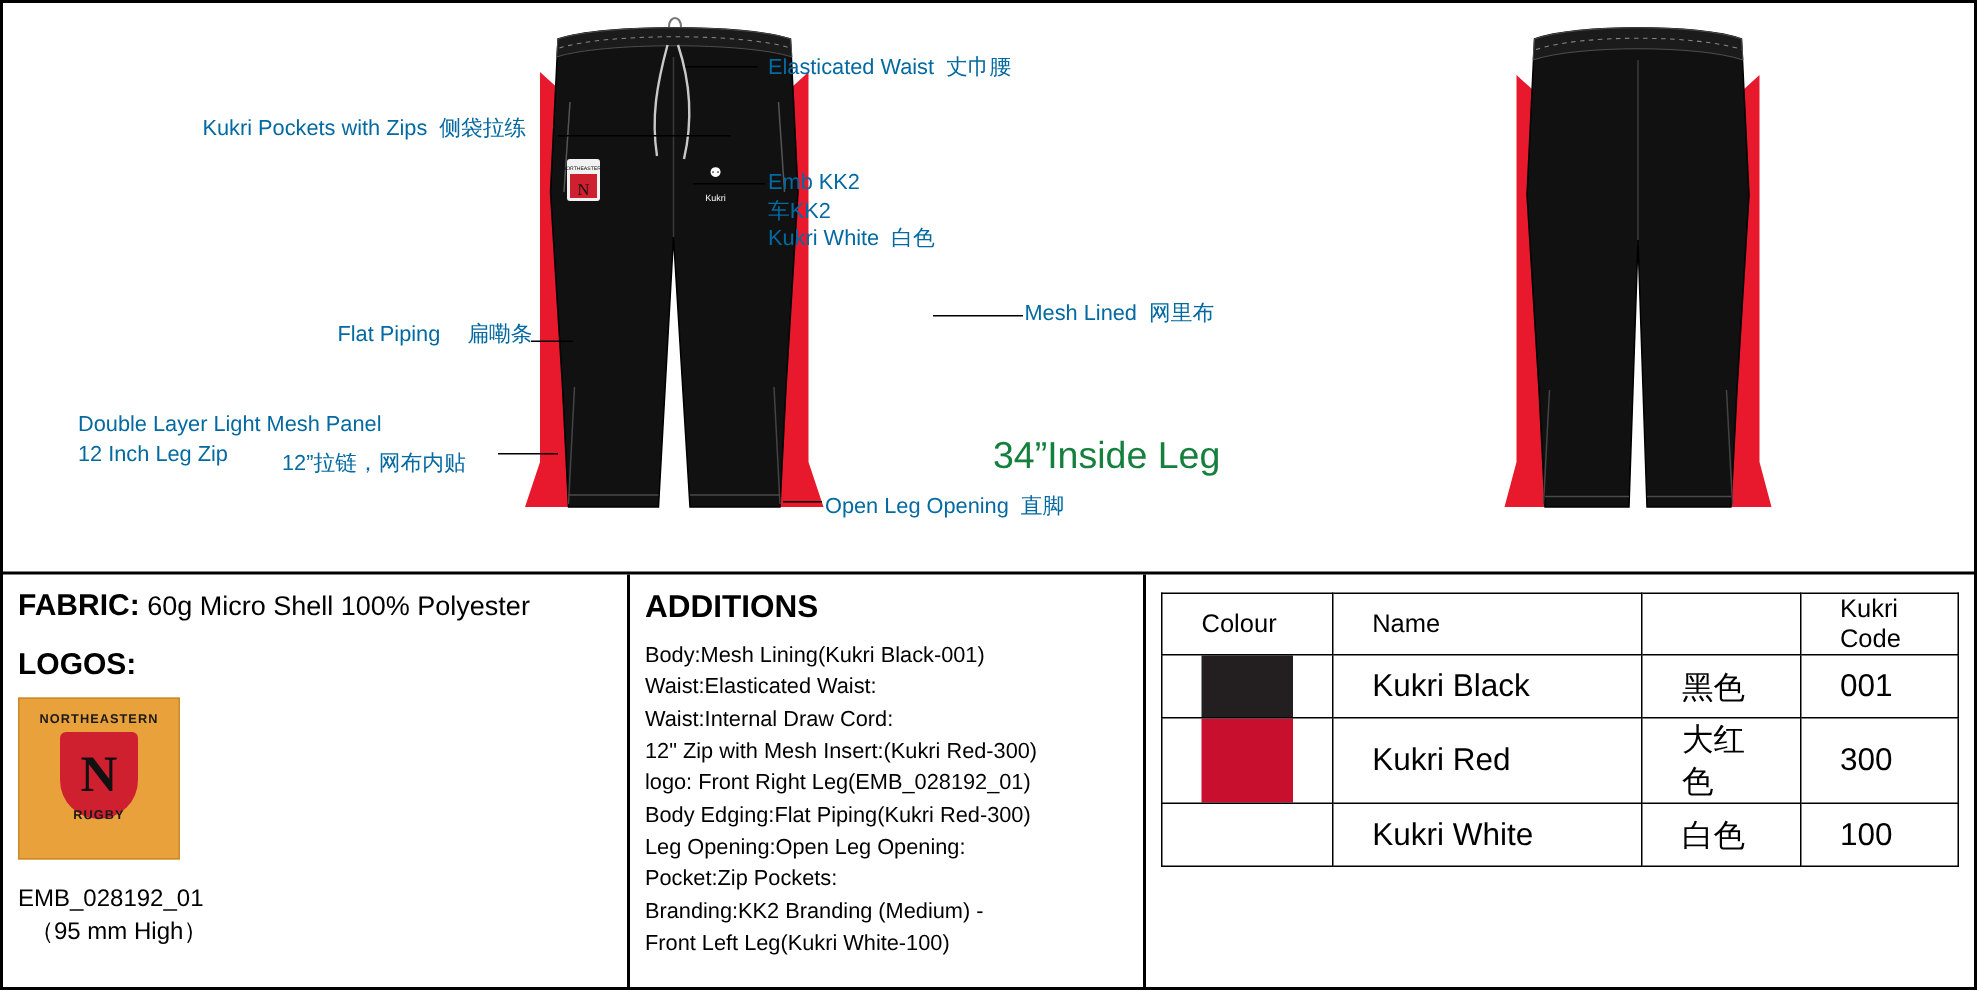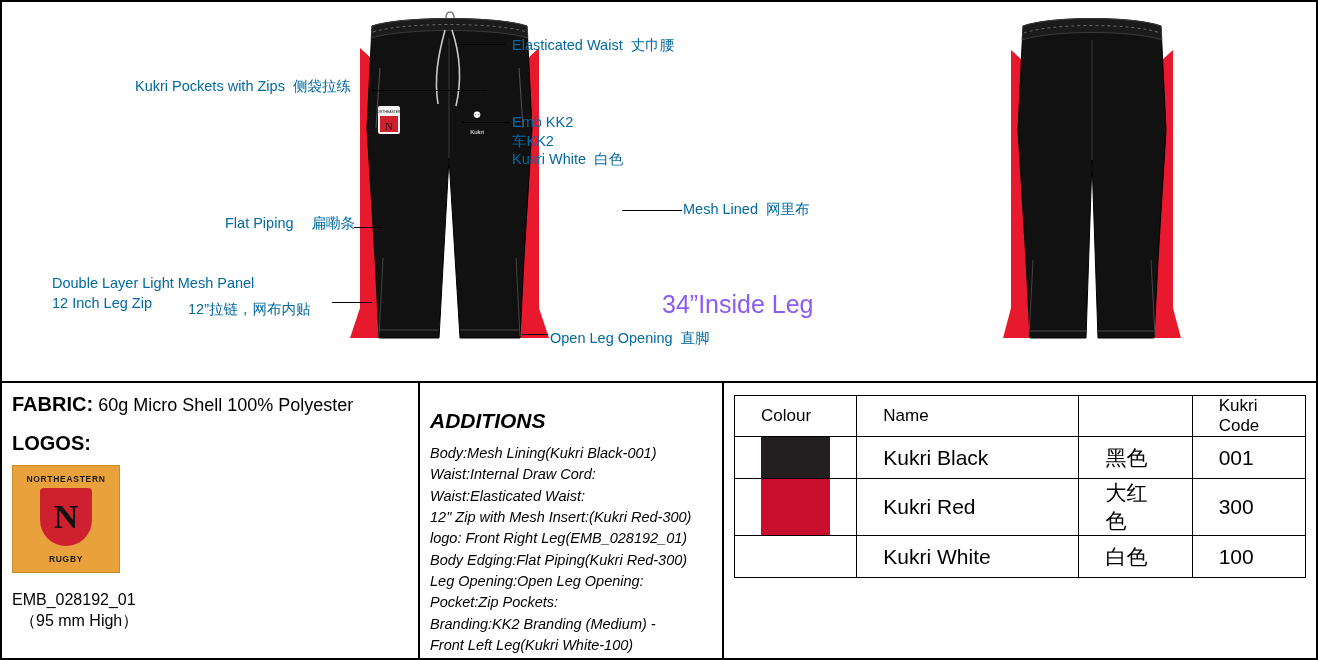--- a/index.html
+++ b/index.html
@@ -35,21 +35,21 @@
     font-size: 14.5px;
     line-height: 1.25;
     white-space: nowrap;
     color: #0369a1;
   }
   .callout .cn {
     margin-left: 8px;
   }
   .callout.big {
     font-size: 25px;
-    color: #8b5cf6;
+    color: #15803d;
     font-weight: 400;
   }
   .leader {
     position: absolute;
     background: #000;
     height: 1px;
   }
 
   
   .pant-front {
@@ -70,25 +70,24 @@
     display: flex;
   }
   .panel-left {
     width: 418px;
     box-sizing: border-box;
     border-right: 2px solid #000;
     padding: 6px 10px 0 10px;
     position: relative;
   }
   .panel-mid {
-    width: 304px;
+    width: 344px;
     box-sizing: border-box;
     border-right: 2px solid #000;
-    padding: 22px 10px 0 10px;
-    font-style: italic;
+    padding: 6px 10px 0 10px;
   }
   .panel-right {
     flex: 1;
     box-sizing: border-box;
     padding: 12px 10px 0 10px;
   }
 
   .fabric-line {
     font-size: 18px;
     margin: 4px 0 2px 0;
@@ -114,21 +113,21 @@
   .logo-arc-top, .logo-arc-bottom {
     position: absolute;
     left: 0; right: 0;
     text-align: center;
     font-size: 8.5px;
     font-weight: 700;
     letter-spacing: 0.7px;
     color: #1a1a1a;
   }
   .logo-arc-top { top: 8px; }
-  .logo-arc-bottom { bottom: 8px; }
+  .logo-arc-bottom { bottom: 24px; }
   .logo-shield {
     position: absolute;
     left: 50%;
     top: 22px;
     transform: translateX(-50%);
     width: 52px;
     height: 58px;
     background: #cf2030;
     border-radius: 4px 4px 26px 26px;
     display: flex;
@@ -336,22 +335,22 @@
       <div class="logo-caption">
         <div>EMB_028192_01</div>
         <div>（95  mm  High）</div>
       </div>
     </div>
 
     <div class="panel-mid">
       <div class="additions-title">ADDITIONS</div>
       <div class="additions-list">
         <div>Body:Mesh Lining(Kukri Black-001)</div>
+        <div>Waist:Elasticated Waist:</div>
         <div>Waist:Internal Draw Cord:</div>
-        <div>Waist:Elasticated Waist:</div>
         <div>12" Zip with Mesh Insert:(Kukri Red-300)</div>
         <div>logo: Front Right Leg(EMB_028192_01)</div>
         <div>Body Edging:Flat Piping(Kukri Red-300)</div>
         <div>Leg Opening:Open Leg Opening:</div>
         <div>Pocket:Zip Pockets:</div>
         <div>Branding:KK2 Branding (Medium) -</div>
         <div>Front Left Leg(Kukri White-100)</div>
       </div>
     </div>
 

